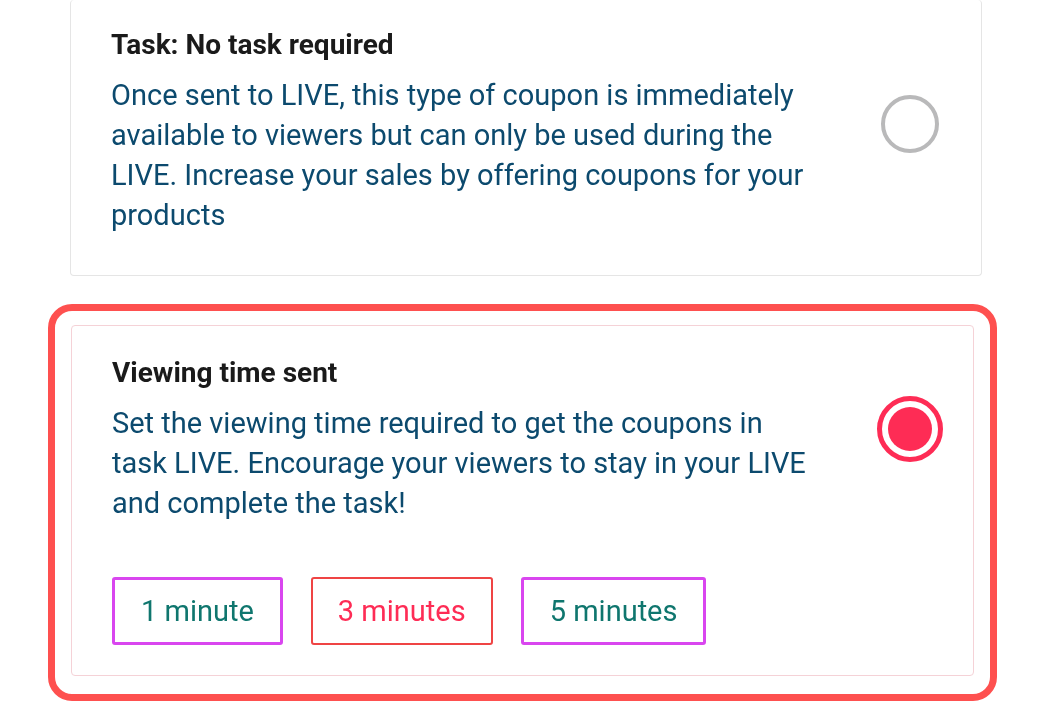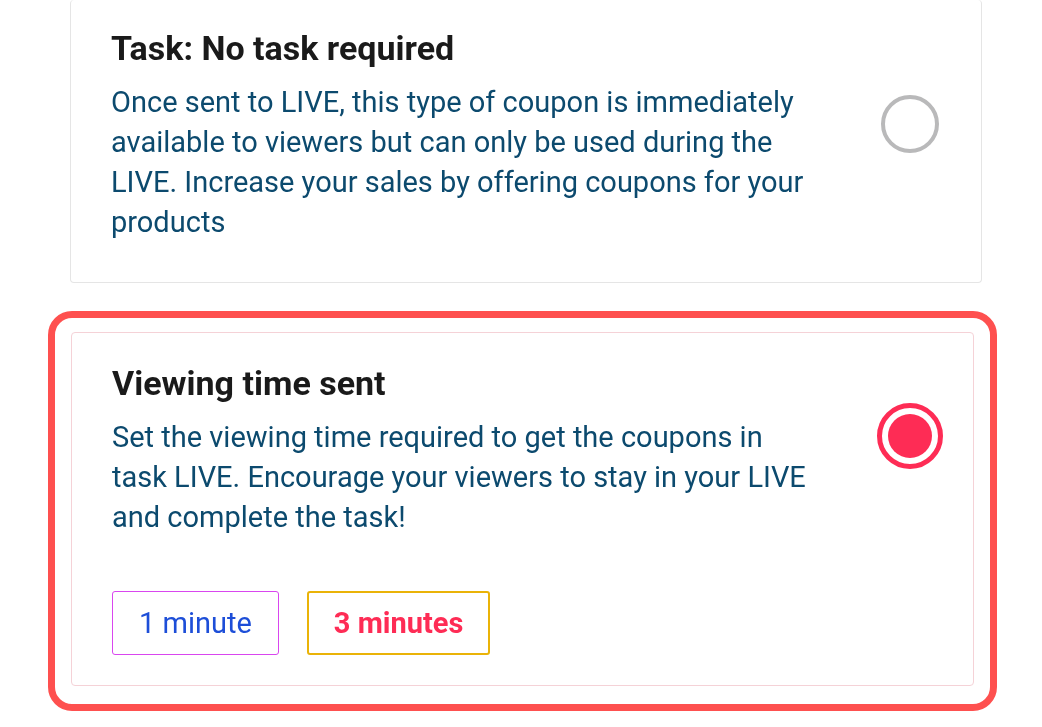--- a/index.html
+++ b/index.html
@@ -30,21 +30,21 @@
       border-radius: 24px;
       padding: 14px 16px 18px 16px;
       margin: 0 45px 0 48px;
     }
     .card-bottom {
       margin: 0;
       padding: 30px 36px 30px 40px;
       border: 1px solid #f5d2d7;
     }
     .card-title {
-      font-size: 34px;
+      font-size: 28px;
       font-weight: 700;
       color: #1a1a1a;
       margin-bottom: 14px;
     }
     .card-desc {
       font-size: 29px;
       line-height: 1.38;
       color: #0c4a6e;
       max-width: 710px;
     }
@@ -77,33 +77,33 @@
       height: 44px;
       background: #fe2c55;
       border-radius: 50%;
     }
     .options-row {
       display: flex;
       gap: 28px;
       margin-top: 54px;
     }
     .option-btn {
-      border: 1px solid #d946ef;
+      border: 3px solid #d946ef;
       background: #fff;
       padding: 14px 26px;
       font-size: 29px;
-      color: #1d4ed8;
+      color: #0f766e;
       cursor: pointer;
       border-radius: 3px;
       font-family: inherit;
     }
     .option-btn.selected {
-      border: 2px solid #eab308;
+      border: 2px solid #ef4444;
       color: #fe2c55;
-      font-weight: 700;
+      font-weight: 400;
       padding: 7px 25px;
     }
   </style>
 </head>
 <body>
 
 <div class="card card-top">
   <div class="card-title">Task: No task required</div>
   <div class="card-desc">Once sent to LIVE, this type of coupon is immediately available to viewers but can only be used during the LIVE. Increase your sales by offering coupons for your products</div>
   <div class="radio-outer">
@@ -114,15 +114,16 @@
 <div class="highlight-wrap">
   <div class="card card-bottom" style="margin-bottom:0;">
     <div class="card-title">Viewing time sent</div>
     <div class="card-desc">Set the viewing time required to get the coupons in task LIVE. Encourage your viewers to stay in your LIVE and complete the task!</div>
     <div class="radio-outer radio-selected">
       <div class="radio-selected-inner"></div>
     </div>
     <div class="options-row">
       <button class="option-btn">1 minute</button>
       <button class="option-btn selected">3 minutes</button>
+      <button class="option-btn">5 minutes</button>
     </div>
   </div>
 </div>
 
 </body></html>

